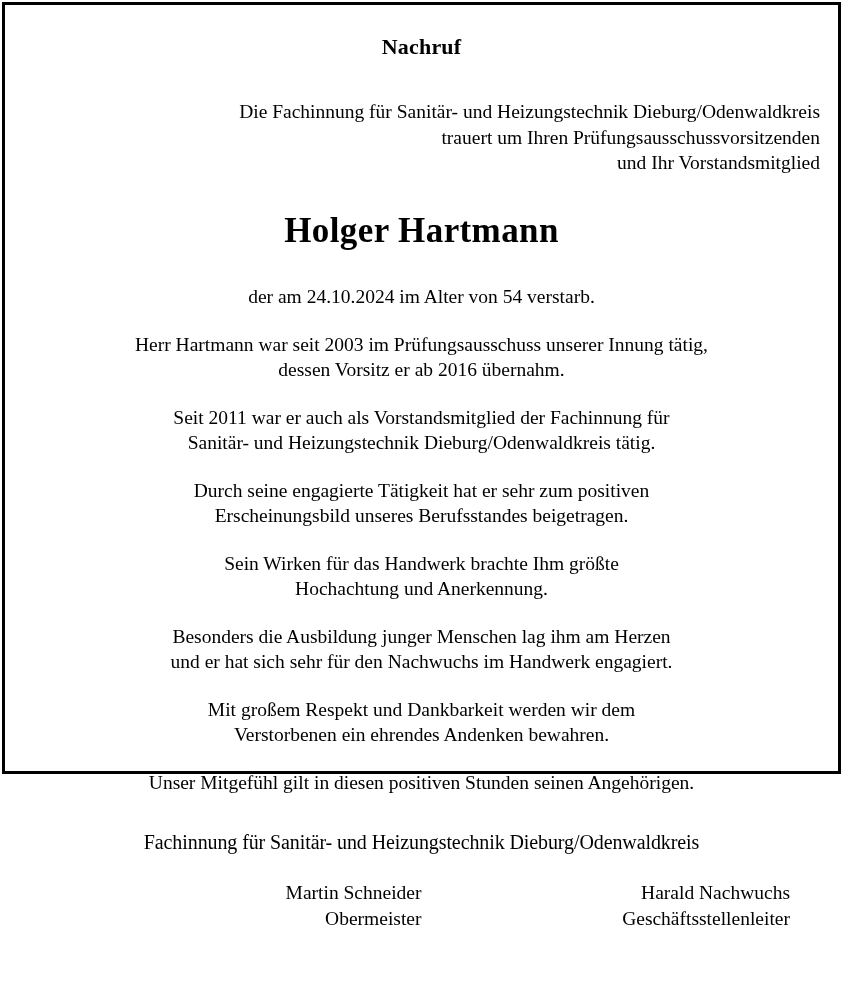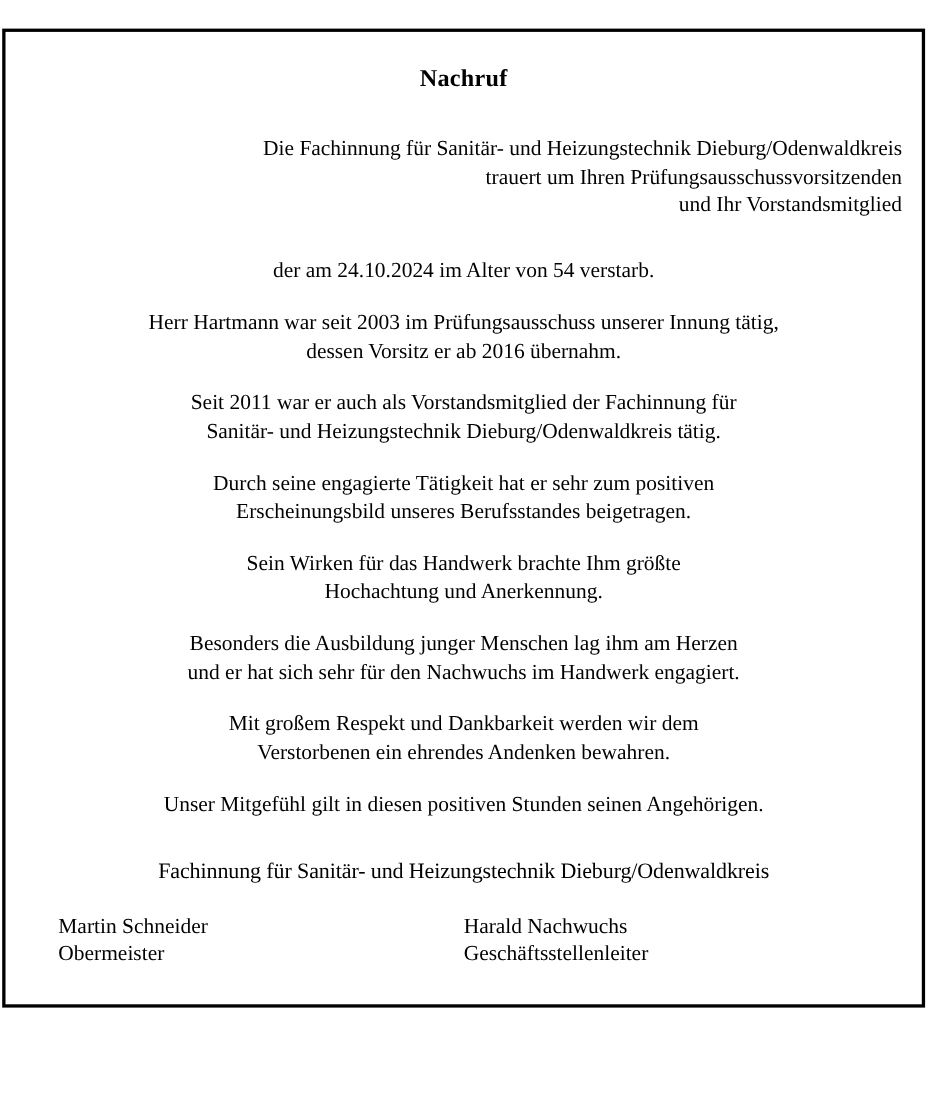--- a/index.html
+++ b/index.html
@@ -12,26 +12,25 @@
     height: 1000px;
     font-family: "Liberation Serif", "DejaVu Serif", serif;
     color: #000000;
     overflow: hidden;
   }
   #notice {
     position: absolute;
     left: 2px;
     top: 2px;
     width: 839px;
-    height: 890px;
+    height: 772px;
     border: 3px solid #000000;
     background: #ffffff;
     box-sizing: border-box;
     text-align: center;
-    margin-top: 24px;
   }
   .inner {
     padding: 0 18px;
   }
   .headline {
     font-size: 22px;
     font-weight: bold;
     letter-spacing: 0.2px;
     margin-top: 30px;
     line-height: 1.1;
@@ -69,21 +68,21 @@
     letter-spacing: -0.1px;
     white-space: nowrap;
   }
   .signatures {
     display: flex;
     margin-top: 26px;
     padding: 0 30px;
   }
   .sig-col {
     flex: 1 1 50%;
-    text-align: left;
+    text-align: right;
     font-size: 19.5px;
     line-height: 25.5px;
   }
   .sig-name, .sig-role {
     display: block;
     white-space: nowrap;
   }
 </style>
 </head>
 <body>
@@ -92,20 +91,21 @@
   <div class="inner">
 
     <div class="headline">Nachruf</div>
 
     <div class="para intro">
       <span class="ln">Die Fachinnung für Sanitär- und Heizungstechnik Dieburg/Odenwaldkreis</span>
       <span class="ln">trauert um Ihren Prüfungsausschussvorsitzenden</span>
       <span class="ln">und Ihr Vorstandsmitglied</span>
     </div>
 
+    <div class="deceased-name">Holger Hartmann</div>
 
     <div class="death-line">der am 24.10.2024 im Alter von 54 verstarb.</div>
 
     <div class="para">
       <span class="ln">Herr Hartmann war seit 2003 im Prüfungsausschuss unserer Innung tätig,</span>
       <span class="ln">dessen Vorsitz er ab 2016 übernahm.</span>
     </div>
 
     <div class="para">
       <span class="ln">Seit 2011 war er auch als Vorstandsmitglied der Fachinnung für</span>

